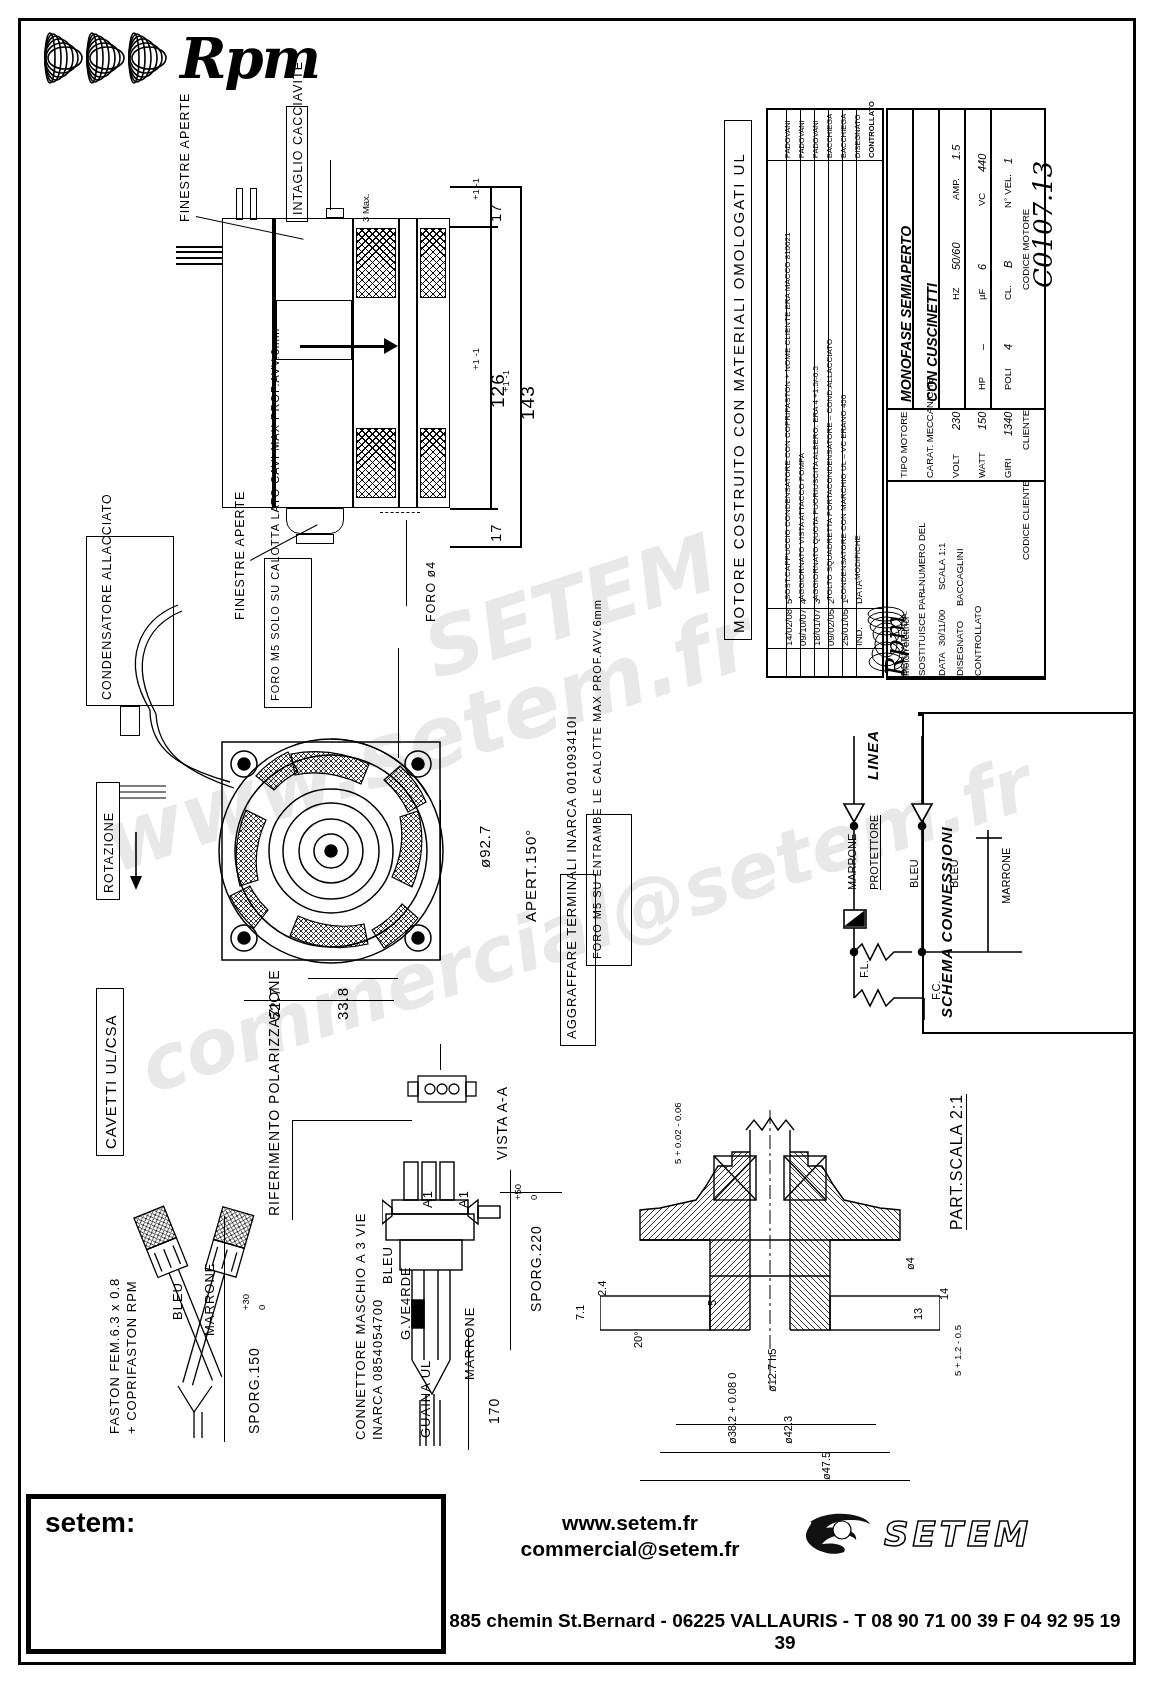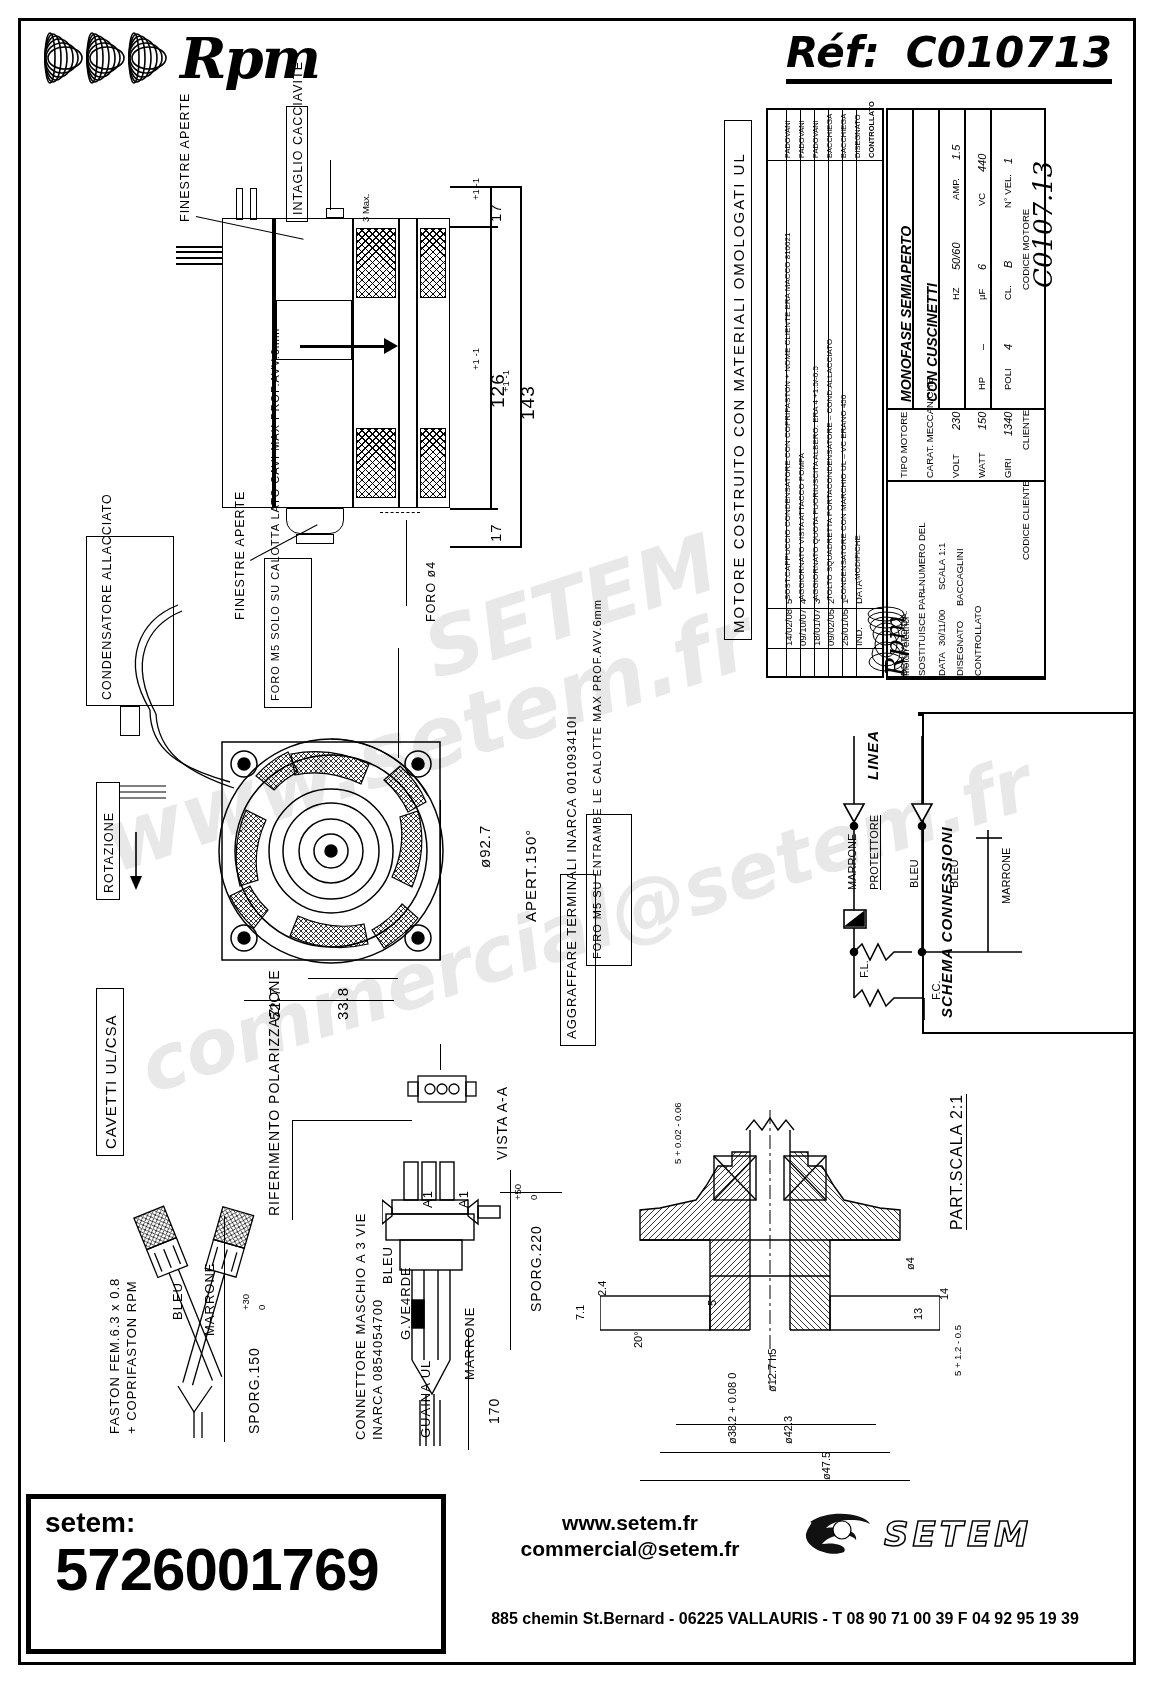--- a/index.html
+++ b/index.html
@@ -32,21 +32,21 @@
   .dash{position:absolute;border-top:1px dashed #000;}
 
   
   .tblock{position:absolute;border:2px solid #000;box-sizing:border-box;}
 
   
   .code-box{position:absolute;left:26px;top:1494px;width:420px;height:160px;border:5px solid #000;box-sizing:border-box;background:#fff;}
   .code-lbl{position:absolute;left:14px;top:8px;font-size:28px;font-weight:bold;}
   .code-num{position:absolute;left:24px;top:36px;font-size:60px;font-weight:bold;letter-spacing:-1px;}
   .foot-web{position:absolute;left:480px;top:1510px;width:300px;text-align:center;font-size:21px;font-weight:bold;line-height:1.25;}
-  .foot-addr{position:absolute;left:440px;top:1610px;width:690px;text-align:center;font-size:16px;font-weight:bold;}
+  .foot-addr{position:absolute;left:440px;top:1610px;width:690px;text-align:center;font-size:19px;font-weight:bold;}
   .setem-logo{position:absolute;left:800px;top:1510px;display:flex;align-items:center;}
   .setem-word{font-family:"DejaVu Sans",sans-serif;font-style:italic;font-weight:bold;font-size:34px;letter-spacing:4px;color:#fff;-webkit-text-stroke:1.5px #000;margin-left:6px;}
 
   
   .wm{position:absolute;color:#000;opacity:.085;font-family:"DejaVu Sans",sans-serif;font-weight:bold;font-style:italic;white-space:nowrap;pointer-events:none;}
   .wm1{left:90px;top:690px;font-size:86px;transform:rotate(-18deg);}
   .wm2{left:120px;top:880px;font-size:76px;transform:rotate(-18deg);}
   .wm3{left:420px;top:560px;font-size:80px;transform:rotate(-18deg);}
 
   .sm{font-size:11px;}
@@ -89,23 +89,20 @@
               <ellipse cx="109" cy="28" rx="14" ry="19"></ellipse>
               <ellipse cx="112" cy="28" rx="16" ry="15"></ellipse>
               <ellipse cx="115" cy="28" rx="17" ry="11"></ellipse>
             </g>
         </g>
       </svg>
     </span>
     <span class="logo-text">Rpm</span>
   </div>
 
-  <div class="ref">
-    <span class="ref-lbl">Réf:</span><span>C010713</span>
-  </div>
 
   <div>
 
     <div class="mv" style="left:222px;top:218px;width:228px;height:290px;"></div>
 
     <div class="mv" style="left:272px;top:218px;width:4px;height:290px;border:0;background:#000;"></div>
     <div class="mv" style="left:352px;top:218px;width:1.5px;height:290px;border:0;background:#000;"></div>
     <div class="mv" style="left:398px;top:218px;width:1.5px;height:290px;border:0;background:#000;"></div>
     <div class="mv" style="left:416px;top:218px;width:1.5px;height:290px;border:0;background:#000;"></div>
 
@@ -572,21 +569,20 @@
     <div class="v vv sm" style="left:868px;top:890px;border-bottom:1.2px solid #000;">PROTETTORE</div>
     <div class="v vv sm" style="left:908px;top:888px;">BLEU</div>
     <div class="v vv sm" style="left:948px;top:888px;">BLEU</div>
     <div class="v vv sm" style="left:1000px;top:904px;">MARRONE</div>
     <div class="v vv sm" style="left:858px;top:978px;">F.L.</div>
     <div class="v vv sm" style="left:930px;top:1000px;">F.C.</div>
   </div>
 
   <div class="code-box">
     <span class="code-lbl">setem:</span>
-    <span class="code-num">5726001769</span>
   </div>
 
   <div class="foot-web">
     <div>www.setem.fr</div>
     <div>commercial@setem.fr</div>
   </div>
 
   <div class="setem-logo">
     <svg width="78" height="48" viewBox="0 0 78 48">
       <path d="M10 12 C 30 -2, 66 4, 70 14 C 60 8, 36 8, 26 18 C 44 16, 58 22, 56 30 C 50 22, 30 24, 22 34 C 36 32, 48 36, 44 42 C 30 48, 4 38, 6 24 C 8 16, 14 12, 10 12 Z" fill="#111"></path>

